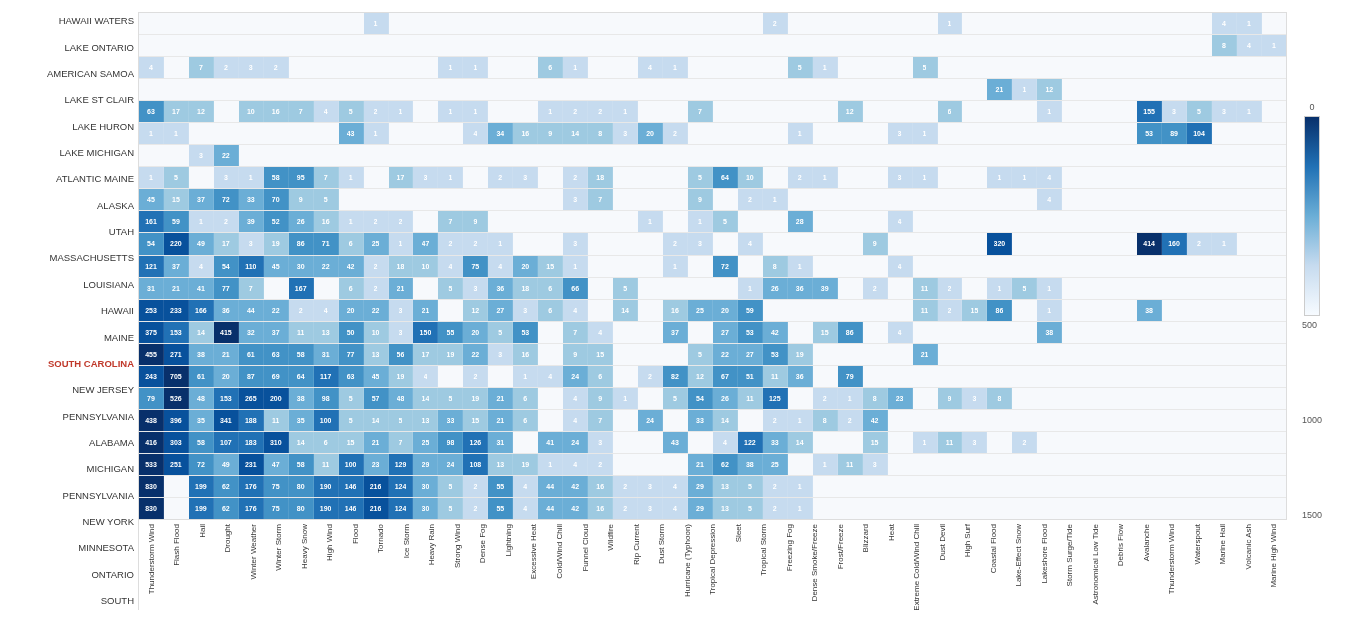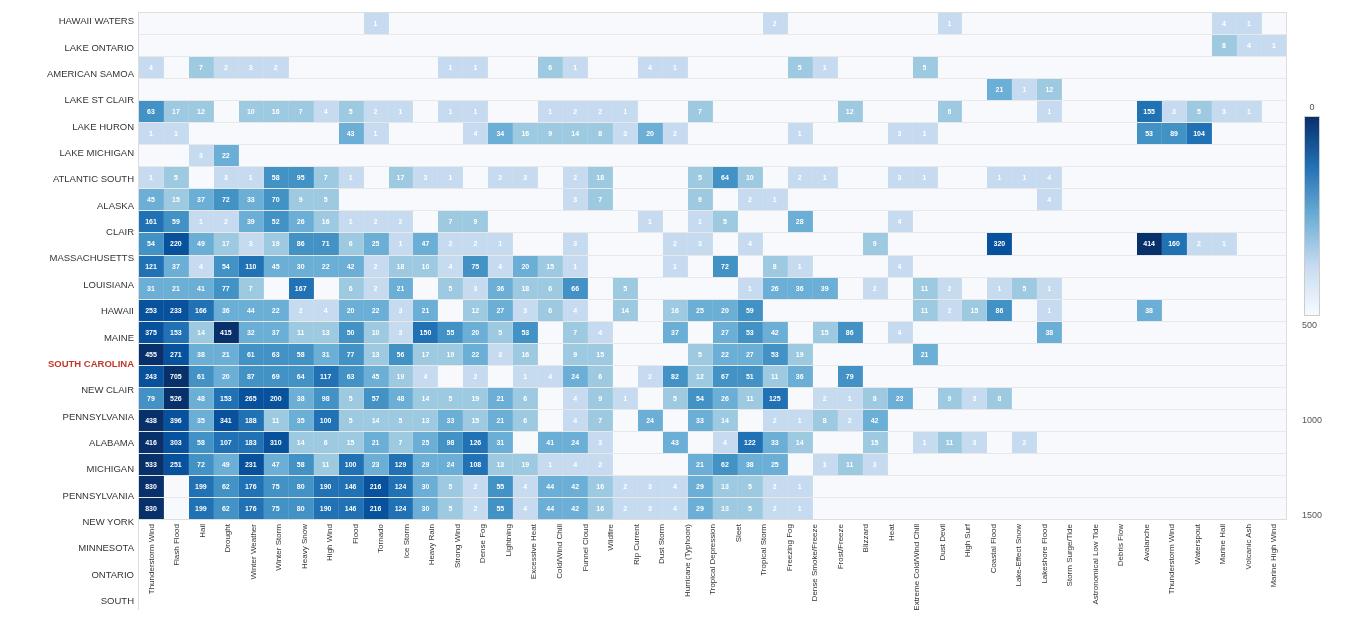--- a/index.html
+++ b/index.html
@@ -193,29 +193,29 @@
 <div class="heatmap-container">
   <div class="chart-area">
 
     <div class="row-labels" id="row-labels-container">
         <div class="row-label">HAWAII WATERS</div>
         <div class="row-label">LAKE ONTARIO</div>
         <div class="row-label">AMERICAN SAMOA</div>
         <div class="row-label">LAKE ST CLAIR</div>
         <div class="row-label">LAKE HURON</div>
         <div class="row-label">LAKE MICHIGAN</div>
-        <div class="row-label">ATLANTIC SOUTH</div>
+        <div class="row-label">ATLANTIC MAINE</div>
         <div class="row-label">ALASKA</div>
-        <div class="row-label">CLAIR</div>
+        <div class="row-label">UTAH</div>
         <div class="row-label">MASSACHUSETTS</div>
         <div class="row-label">LOUISIANA</div>
         <div class="row-label">HAWAII</div>
         <div class="row-label">MAINE</div>
         <div class="row-label highlighted">SOUTH CAROLINA</div>
-        <div class="row-label">NEW CLAIR</div>
+        <div class="row-label">NEW JERSEY</div>
         <div class="row-label">PENNSYLVANIA</div>
         <div class="row-label">ALABAMA</div>
         <div class="row-label">MICHIGAN</div>
         <div class="row-label">PENNSYLVANIA</div>
         <div class="row-label">NEW YORK</div>
         <div class="row-label">MINNESOTA</div>
         <div class="row-label">ONTARIO</div>
         <div class="row-label">SOUTH</div>
       </div>
 

